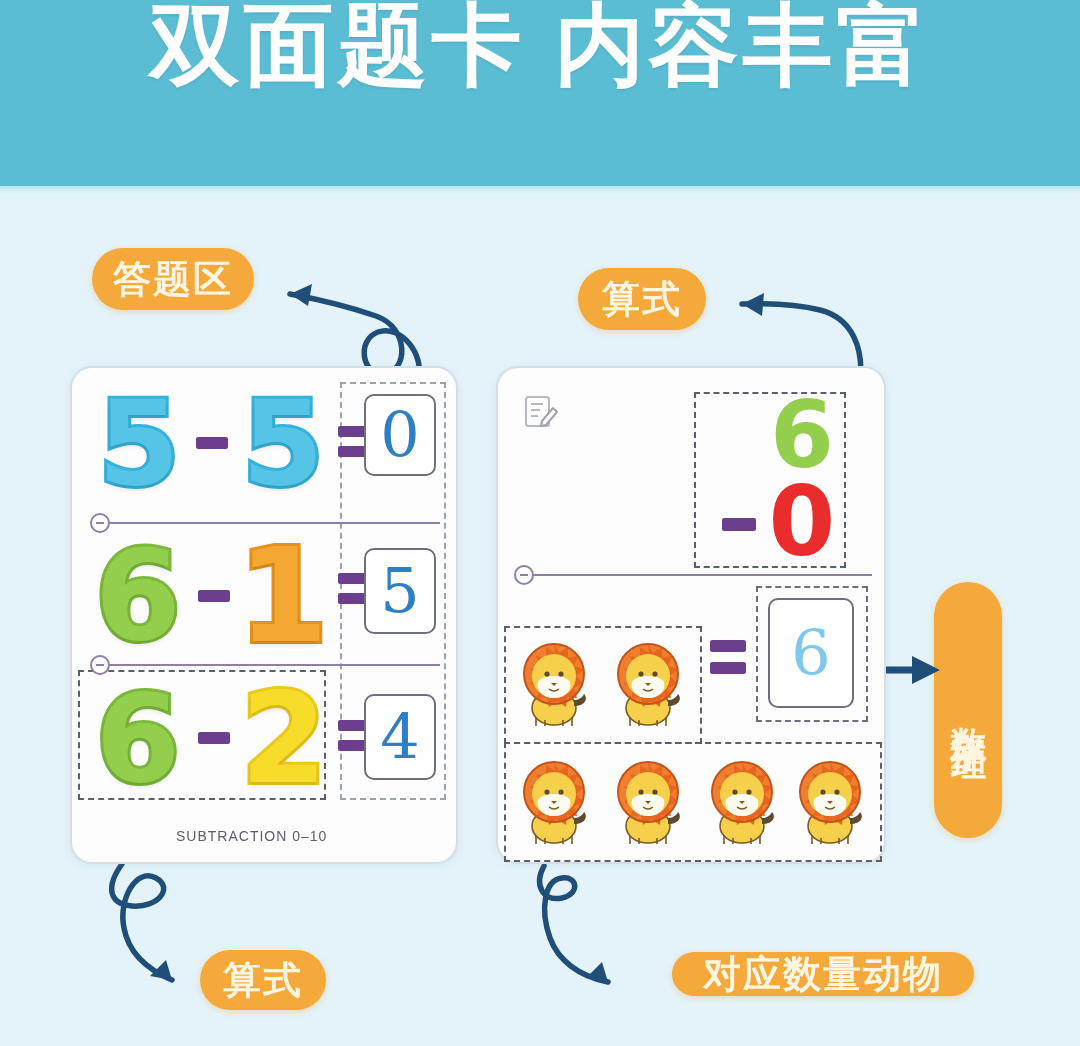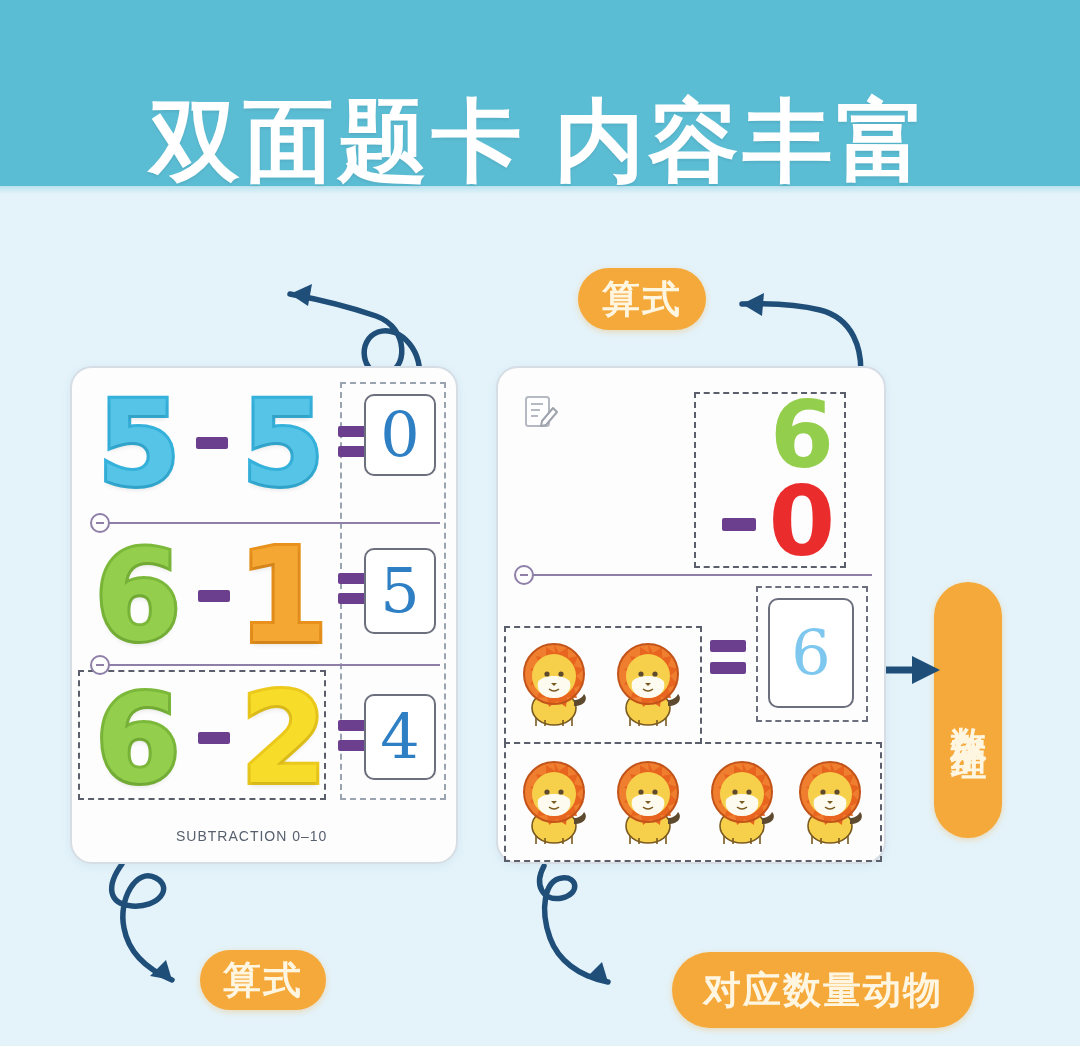--- a/index.html
+++ b/index.html
@@ -8,21 +8,21 @@
     font-family: "Liberation Sans", "DejaVu Sans", sans-serif;
     background: #e4f3fa;
     overflow: hidden;
   }
   #root { position: relative; width: 1080px; height: 1046px; background: #e4f3fa; }
 
   
   .header-band {
     position: absolute; left: 0; top: 0; width: 1080px; height: 186px;
     background: #5bbdd4;
-    display: flex; align-items: flex-end; justify-content: center;
+    display: flex; align-items: flex-start; justify-content: center;
   }
   .header-title {
     color: #ffffff;
     font-size: 90px;
     font-weight: 700;
     letter-spacing: 4px;
     line-height: 1;
     text-shadow: 0 2px 3px rgba(0,0,0,.07);
     white-space: pre;
   }
@@ -40,21 +40,21 @@
     display: flex; align-items: center; justify-content: center;
     font-weight: 700;
     box-shadow: 0 2px 6px rgba(244,169,58,.35);
     letter-spacing: 2px;
   }
   .pill.vertical { writing-mode: vertical-rl; text-orientation: upright; letter-spacing: 6px; }
 
   #pill-answer-area { left: 92px;  top: 248px; width: 162px; height: 62px; font-size: 38px; }
   #pill-formula-top { left: 578px; top: 268px; width: 128px; height: 62px; font-size: 38px; }
   #pill-formula-bottom { left: 200px; top: 950px; width: 126px; height: 60px; font-size: 38px; }
-  #pill-animals   { left: 672px; top: 952px; width: 302px; height: 76px; font-size: 38px; }
+  #pill-animals   { left: 672px; top: 952px; width: 302px; height: 44px; font-size: 38px; }
   #pill-tracing   { left: 934px; top: 582px; width: 68px;  height: 256px; font-size: 36px; }
 
   
   .card {
     position: absolute;
     background: #fdfdfd;
     border: 2px solid #d7dde4;
     border-radius: 22px;
     box-shadow: 0 2px 8px rgba(90,130,160,.10);
   }
@@ -129,20 +129,23 @@
 </head>
 <body>
 
 <div id="root">
 
   <div class="header-band">
     <div class="header-title">双面题卡 内容丰富</div>
   </div>
   <div class="header-shadow"></div>
 
+  <div class="pill" id="pill-answer-area">
+    <span>答题区</span>
+  </div>
   <div class="pill" id="pill-formula-top">
     <span>算式</span>
   </div>
   <div class="pill" id="pill-formula-bottom">
     <span>算式</span>
   </div>
   <div class="pill" id="pill-animals">
     <span>对应数量动物</span>
   </div>
   <div class="pill vertical" id="pill-tracing">

